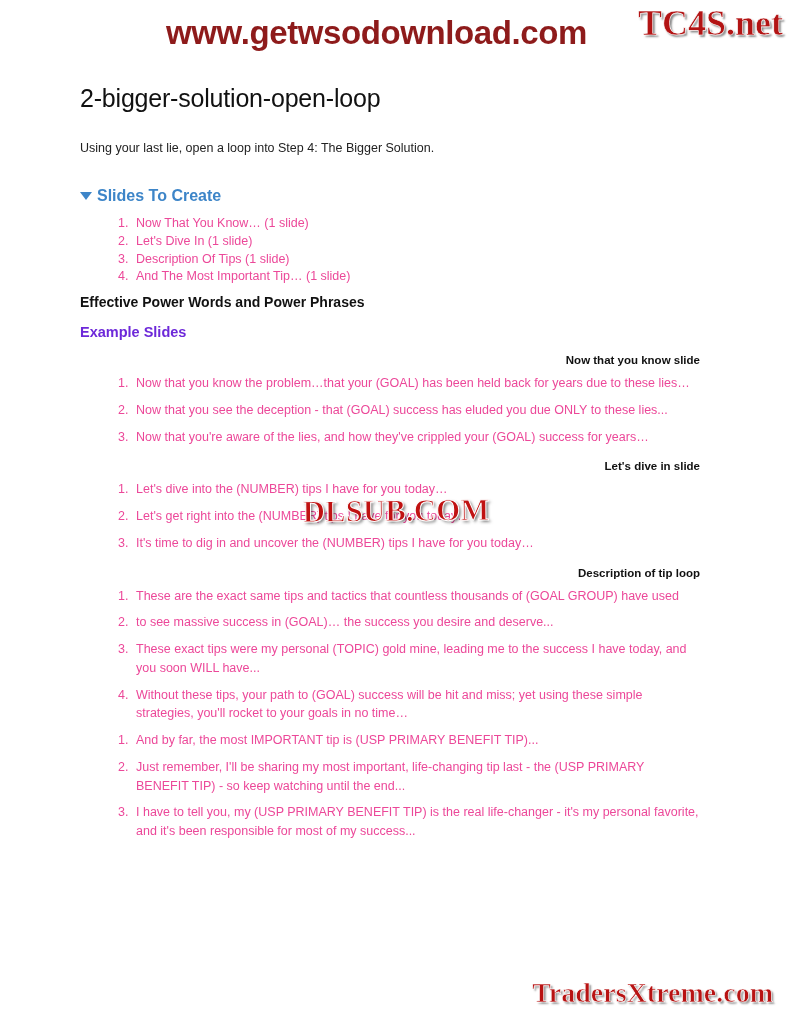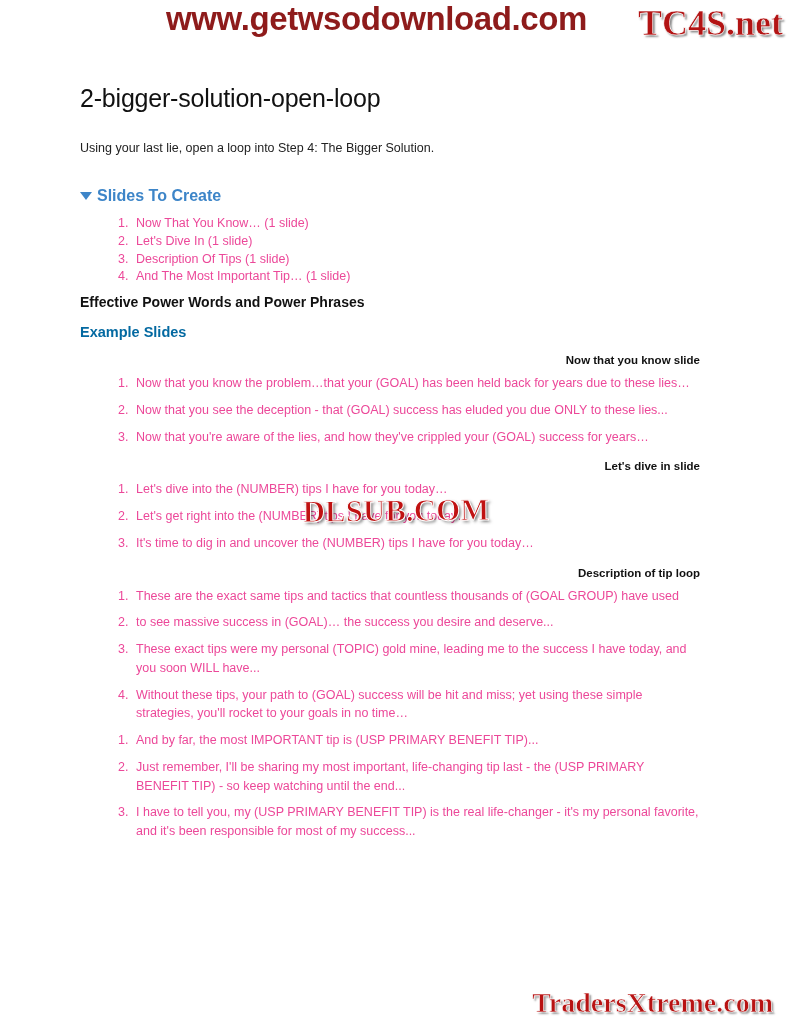--- a/index.html
+++ b/index.html
@@ -18,21 +18,21 @@
   }
 
   
   .wm-top {
     position: absolute;
     top: 0;
     left: 0;
     width: 753px;
     height: 52px;
     display: flex;
-    align-items: flex-start;
+    align-items: flex-end;
     justify-content: center;
     pointer-events: none;
   }
   .wm-top-text {
     font-family: "Liberation Sans", sans-serif;
     font-size: 33px;
     font-weight: 700;
     color: #8e1b1b;
     letter-spacing: -0.4px;
     text-shadow: 1px 1px 0 rgba(255,255,255,0.65);
@@ -69,21 +69,21 @@
     font-weight: 700;
     color: #c01212;
     -webkit-text-stroke: 1px #ffffff;
     text-shadow: 2px 2px 3px rgba(0,0,0,0.5);
     white-space: nowrap;
   }
 
   .wm-bottom {
     position: absolute;
     right: 18px;
-    bottom: 5px;
+    bottom: 15px;
     pointer-events: none;
   }
   .wm-bottom-text {
     font-family: "Liberation Serif", serif;
     font-size: 28px;
     font-weight: 700;
     color: #b81313;
     -webkit-text-stroke: 0.6px #ffffff;
     text-shadow: 2px 2px 2px rgba(0,0,0,0.4);
     white-space: nowrap;
@@ -159,21 +159,21 @@
 
   h3.bold-heading {
     font-size: 14px;
     font-weight: 700;
     color: #111;
     margin: 8px 0 10px 0;
   }
   h3.sub-heading {
     font-size: 14.5px;
     font-weight: 700;
-    color: #0369a1;
+    color: #6d28d9;
     margin: 14px 0 12px 0;
   }
   h4.slide-label {
     font-size: 11.5px;
     font-weight: 700;
     color: #111;
     margin: 14px 0 8px 0;
     text-align: right;
   }
   .block { position: relative; }

